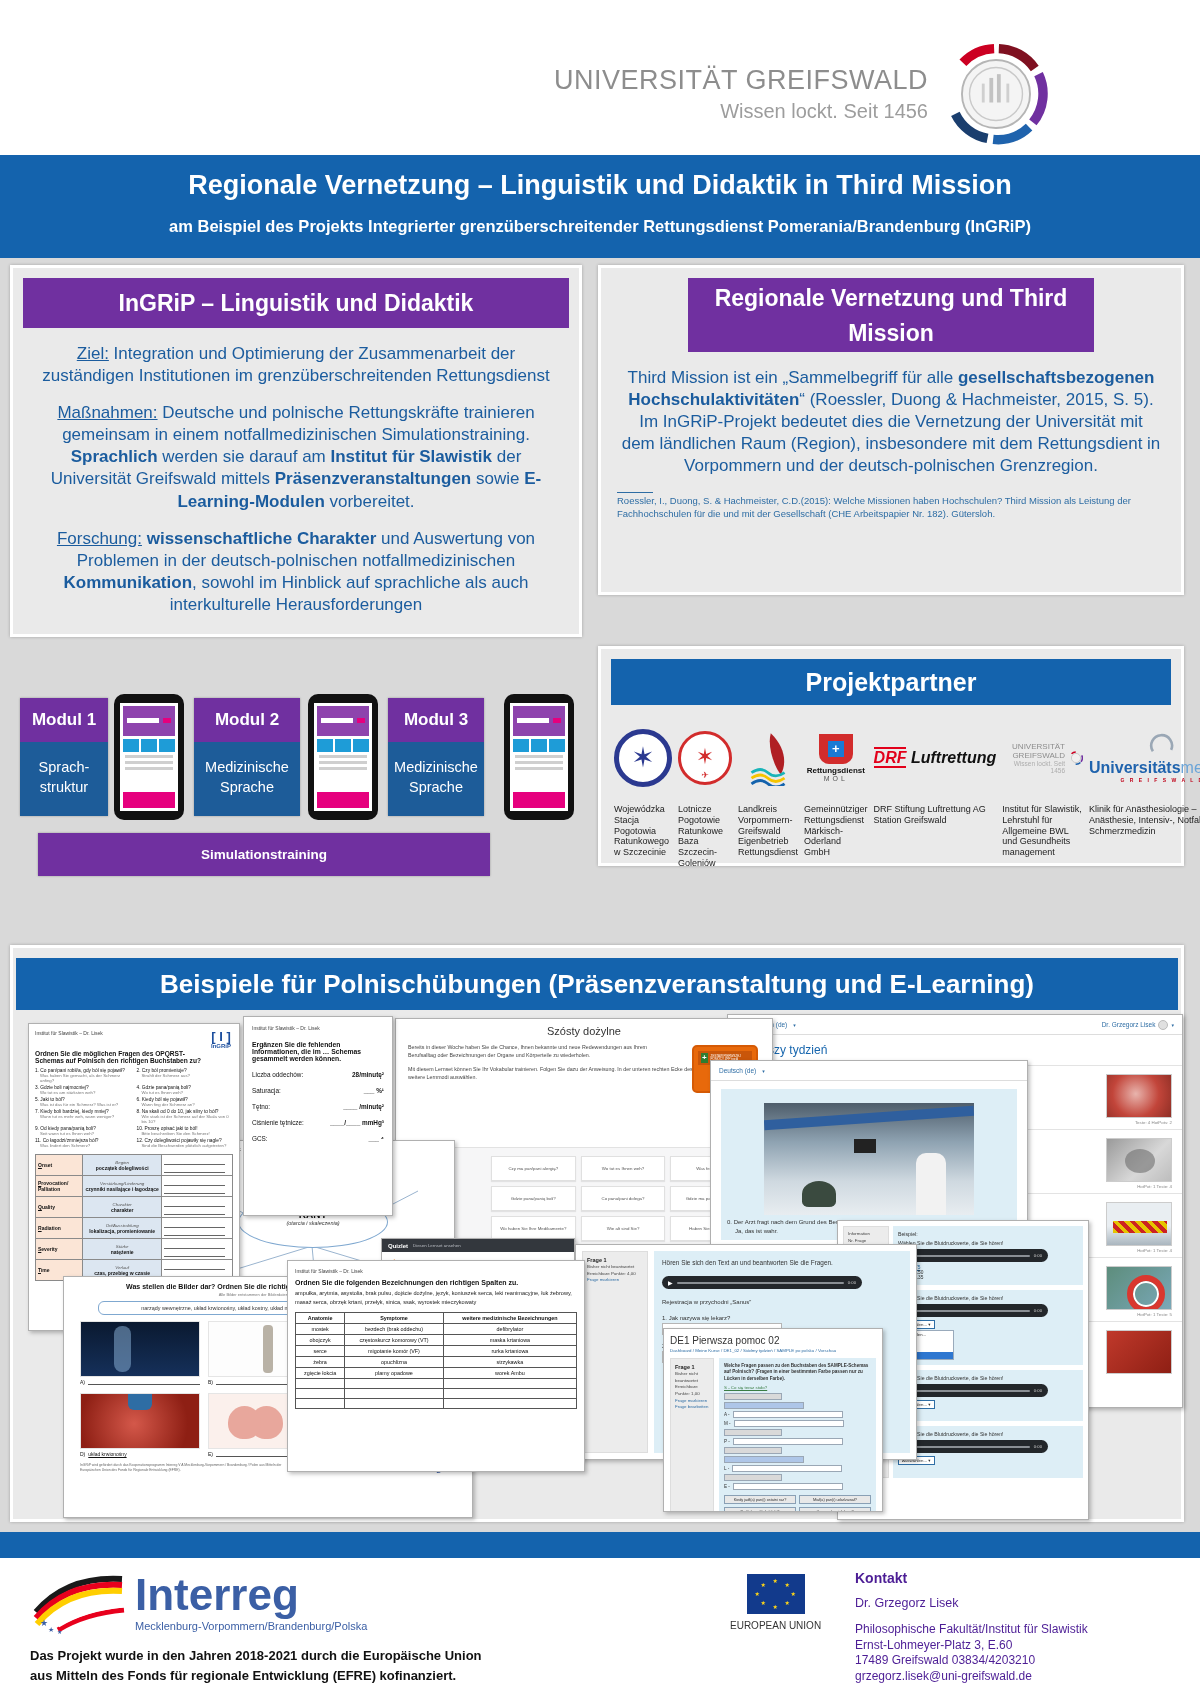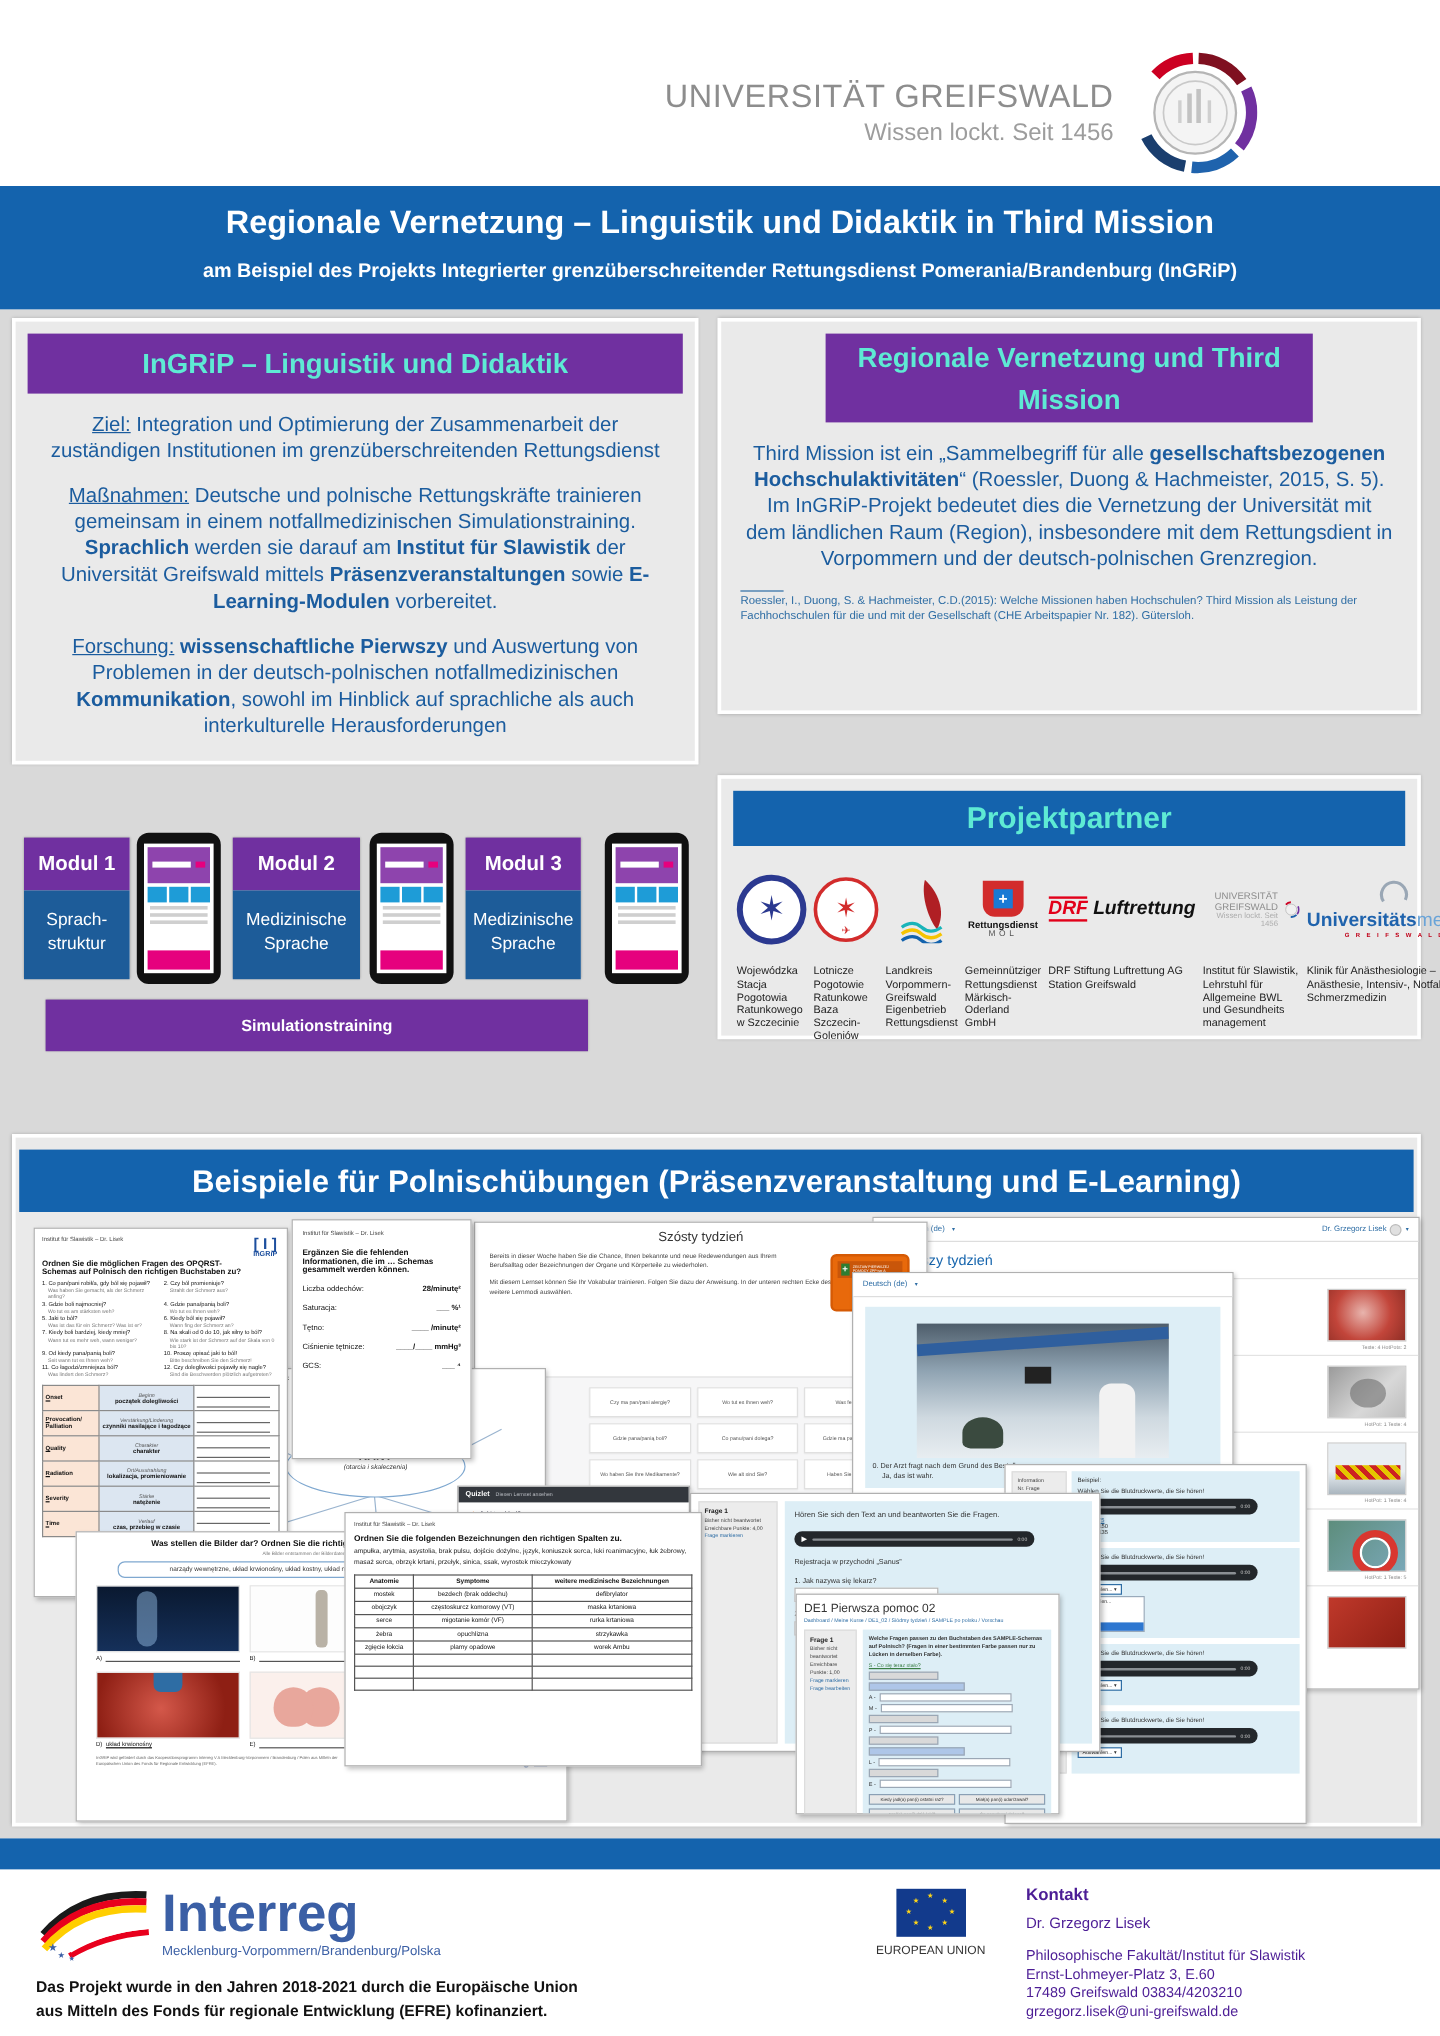--- a/index.html
+++ b/index.html
@@ -14,21 +14,21 @@
   .uni-tag{font-size:20px;color:#9d9d9d;margin-top:4px;}
 
   
   .banner{position:absolute;top:155px;left:0;width:1200px;height:103px;background:#1463ad;color:#fff;text-align:center;}
   .banner-title{padding-top:15px;font-size:27px;font-weight:bold;}
   .banner-sub{margin-top:16px;font-size:16.5px;font-weight:bold;}
 
   
   .mid{position:absolute;top:258px;left:0;width:1200px;height:1274px;background:#d9d9d9;}
   .panel{position:absolute;background:#eaeaea;border:3px solid #fff;box-shadow:0 0 3px rgba(0,0,0,.25);}
-  .phead{margin:10px;color:#5eead4;font-weight:bold;text-align:center;}
+  .phead{margin:10px;color:#ffffff;font-weight:bold;text-align:center;}
   .phead.purple{background:#7030a0;}
   .phead.blue{background:#1463ad;}
   .bodytext{color:#1b5c9e;font-size:17px;line-height:1.3;text-align:center;margin:15px 20px;}
   .b{font-weight:bold;} .u{text-decoration:underline;}
 
   .left-panel{left:10px;top:7px;width:572px;height:372px;}
   .left-panel .phead{height:50px;line-height:50px;font-size:23px;}
   .right-panel{left:598px;top:7px;width:586px;height:330px;}
   .right-panel .phead{height:74px;font-size:23px;line-height:1.5;padding-top:3px;}
   .cite-rule{width:36px;border-top:1.5px solid #2e6da4;margin:2px 0 2px 16px;}
@@ -274,21 +274,21 @@
     <div class="banner-title">Regionale Vernetzung – Linguistik und Didaktik in Third Mission</div>
     <div class="banner-sub">am Beispiel des Projekts Integrierter grenzüberschreitender Rettungsdienst Pomerania/Brandenburg (InGRiP)</div>
   </div>
 
   <div class="mid">
 
     <div class="panel left-panel">
       <div class="phead purple">InGRiP – Linguistik und Didaktik</div>
       <p class="bodytext"><span class="u">Ziel:</span><span> Integration und Optimierung der Zusammenarbeit der zuständigen Institutionen im grenzüberschreitenden Rettungsdienst</span></p>
       <p class="bodytext"><span class="u">Maßnahmen:</span><span> Deutsche und polnische Rettungskräfte trainieren gemeinsam in einem notfallmedizinischen Simulationstraining. </span><span class="b">Sprachlich</span><span> werden sie darauf am </span><span class="b">Institut für Slawistik</span><span> der Universität Greifswald mittels </span><span class="b">Präsenzveranstaltungen</span><span> sowie </span><span class="b">E-Learning-Modulen</span><span> vorbereitet.</span></p>
-      <p class="bodytext"><span class="u">Forschung:</span><span> </span><span class="b">wissenschaftliche Pierwszy</span><span> und Auswertung von Problemen in der deutsch-polnischen notfallmedizinischen </span><span class="b">Kommunikation</span><span>, sowohl im Hinblick auf sprachliche als auch interkulturelle Herausforderungen</span></p>
+      <p class="bodytext"><span class="u">Forschung:</span><span> </span><span class="b">wissenschaftliche Charakter</span><span> und Auswertung von Problemen in der deutsch-polnischen notfallmedizinischen </span><span class="b">Kommunikation</span><span>, sowohl im Hinblick auf sprachliche als auch interkulturelle Herausforderungen</span></p>
     </div>
 
     <div class="panel right-panel">
       <div class="phead purple" style="width:70%;margin-left:auto;margin-right:auto;margin-top:10px;">Regionale Vernetzung und Third Mission</div>
       <p class="bodytext"><span>Third Mission ist ein „Sammelbegriff für alle </span><span class="b">gesellschaftsbezogenen Hochschulaktivitäten</span><span>“ (Roessler, Duong &amp; Hachmeister, 2015, S. 5). Im InGRiP-Projekt bedeutet dies die Vernetzung der Universität mit dem ländlichen Raum (Region), insbesondere mit dem Rettungsdient in Vorpommern und der deutsch-polnischen Grenzregion.</span></p>
       <div class="cite-rule"></div>
       <p class="cite">Roessler, I., Duong, S. &amp; Hachmeister, C.D.(2015): Welche Missionen haben Hochschulen? Third Mission als Leistung der Fachhochschulen für die und mit der Gesellschaft (CHE Arbeitspapier Nr. 182). Gütersloh.</p>
     </div>
 
     <div class="panel partner-panel">
@@ -465,21 +465,21 @@
           <div class="cimg img-buoy"></div>
           <div class="cbadge">HotPot: 1 Teste: 5</div>
         </div>
         <div class="crow">
           <div class="ctext">… und die Vorbereitung der</div>
           <div class="cimg img-red"></div>
         </div>
       </div>
 
       <div class="card" style="left:382px;top:70px;width:378px;height:300px;z-index:2;">
-        <div class="sz-title">Szósty tydzień</div>
+        <div class="sz-title">Szósty dożylne</div>
         <div class="sz-p">Bereits in dieser Woche haben Sie die Chance, Ihnen bekannte und neue Redewendungen aus Ihrem Berufsalltag oder Bezeichnungen der Organe und Körperteile zu wiederholen.</div>
         <div class="kit">
           <div class="kit-band">
               <span class="kit-cross">+</span>
               <span class="kit-txt">ZESTAW PIERWSZEJ POMOCY ZPP typ A</span>
             </div>
         </div>
         <div class="sz-p" style="width:92%;">Mit diesem Lernset können Sie Ihr Vokabular trainieren. Folgen Sie dazu der Anweisung. In der unteren rechten Ecke des Rahmens können Sie weitere Lernmodi auswählen.</div>
         <div class="qz-panel">
           <div class="qz-left">

